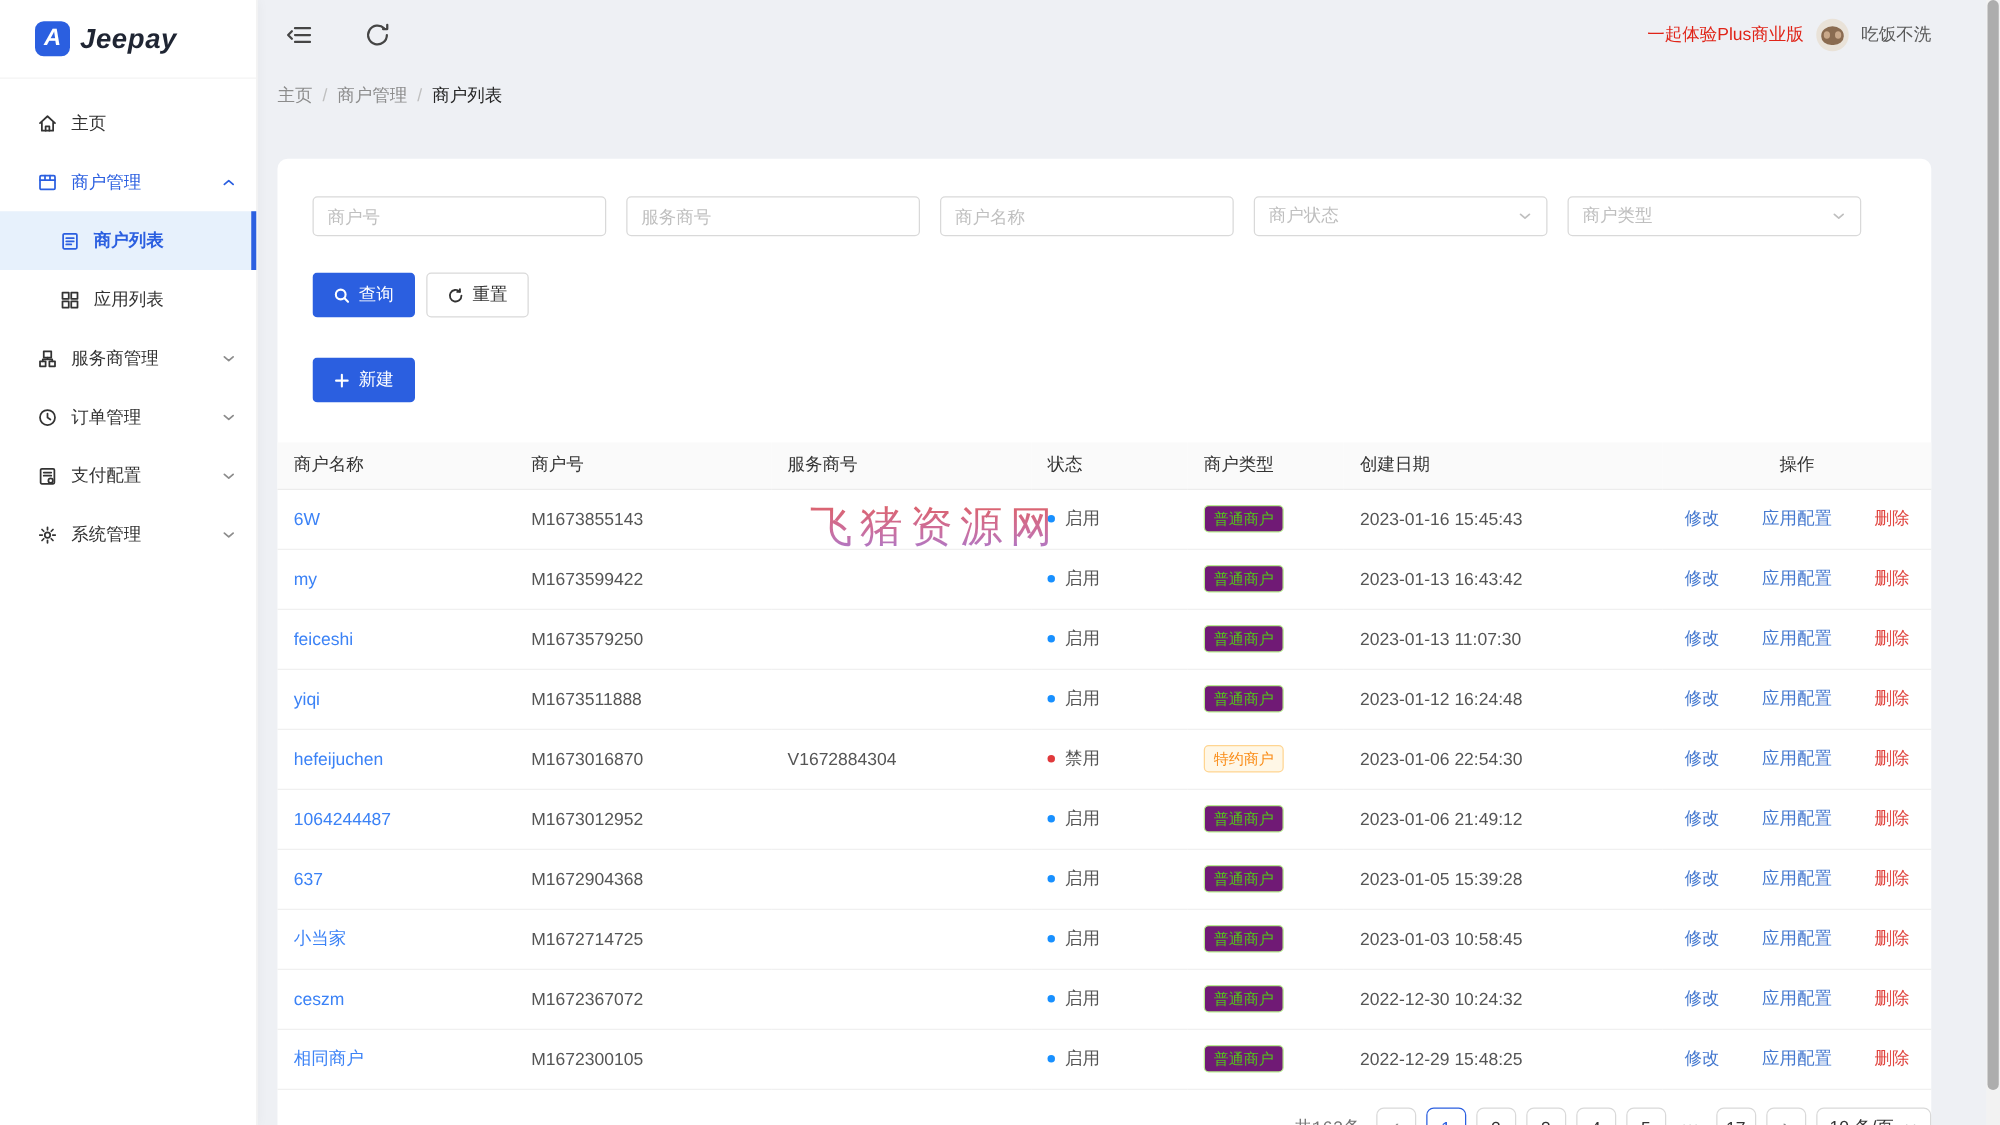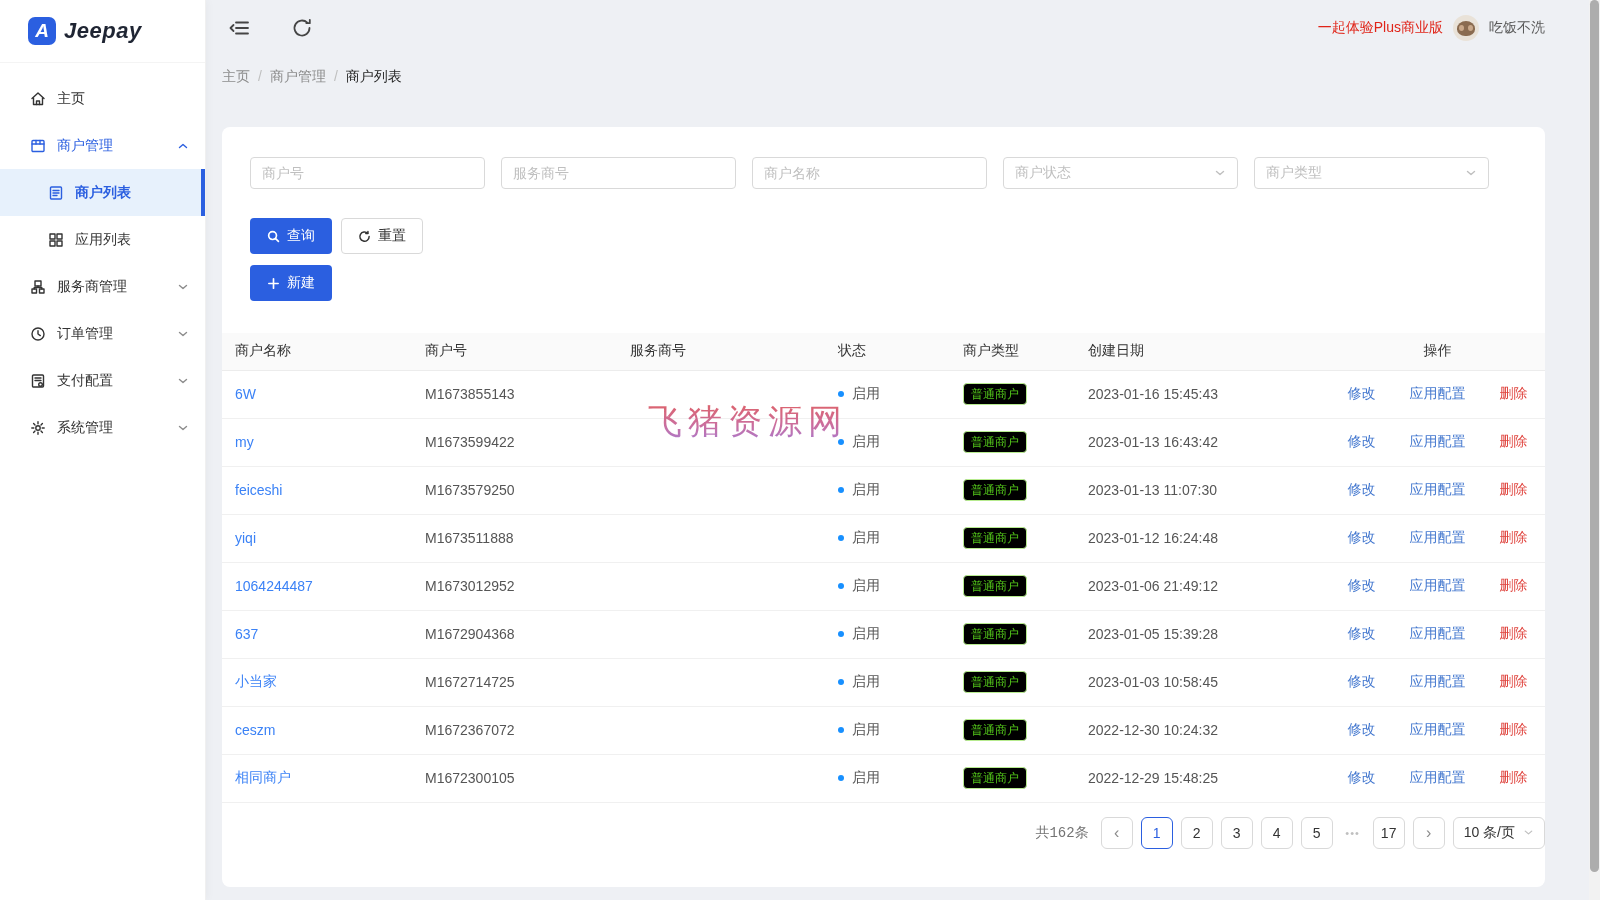--- a/index.html
+++ b/index.html
@@ -63,38 +63,38 @@
     padding:0 11px; display:flex; align-items:center; justify-content:space-between;
     color:#bfbfbf; background:#fff; cursor:pointer; }
   .f-select .sel-caret { width:12px; height:12px; color:#bfbfbf; display:inline-flex; }
 
   .btn-row { margin-top:29px; display:flex; gap:9px; }
   .btn { height:32px; border-radius:4px; padding:17px 16px; font-size:14px; display:inline-flex;
     align-items:center; gap:7px; cursor:pointer; border:1px solid transparent; }
   .btn-primary { background:#2b5fe0; color:#fff; }
   .btn-default { background:#fff; color:#333; border-color:#d9d9d9;align-items:center; }
   .btn .b-icon { width:13px; height:13px; display:inline-flex; }
-  .create-row { margin-top:11px; }
+  .create-row { margin-top:32px; }
 
   
   .table-wrap { margin:32px -28px 0 -28px; }
   table.grid { width:1323px; border-collapse:collapse; table-layout:fixed; }
   .grid col.c-name{width:190px}.grid col.c-mch{width:205px}.grid col.c-isv{width:208px}
   .grid col.c-state{width:125px}.grid col.c-type{width:125px}.grid col.c-date{width:255px}
   .grid col.c-ops{width:215px}
   .grid thead th { background:#fafafa; height:37px; font-weight:500; text-align:left;
     padding-left:13px; color:#333; font-size:14px; border-bottom:1px solid #ececec; }
   .grid thead th.ops-h { text-align:center; padding-left:0; }
   .grid tbody td { height:48px; padding-left:13px; border-bottom:1px solid #f0f0f0;
     font-size:14px; color:#555; }
   a.name-link { color:#3b82f6; text-decoration:none; cursor:pointer; }
   .dot { display:inline-block; width:6px; height:6px; border-radius:50%; margin-right:8px; vertical-align:middle; }
   .dot.on { background:#1890ff; } .dot.off { background:#e0393c; }
   .tag { display:inline-block; font-size:12px; line-height:20px; padding:0 7px; border-radius:4px; border:1px solid; }
-  .tag.normal { color:#52c41a; border-color:#b7eb8f; background:#000000; }
+  .tag.normal { color:#52c41a; border-color:#b7eb8f; background:#701a75; }
   .tag.special { color:#fa8c16; border-color:#ffd591; background:#fff7e6; }
   td.ops-cell { padding-left:0 !important; }
   .ops-inner { display:flex; justify-content:center; gap:34px;font-family:Liberation Serif, serif; }
   a.op-link { color:#4478cf; text-decoration:none; cursor:pointer; white-space:nowrap; }
   a.op-link.danger { color:#e0453f; }
 
   
   .pagination { margin-top:14px; display:flex; justify-content:flex-end; align-items:center;
     gap:8px; padding-bottom:20px; }
   .pg-total { color:#737373; margin-right:4px;font-family:Liberation Mono, monospace; }
@@ -408,20 +408,35 @@
               <td>2023-01-12 16:24:48</td>
               <td class="ops-cell">
                 <div class="ops-inner">
                   <a class="op-link">修改</a>
                   <a class="op-link">应用配置</a>
                   <a class="op-link danger">删除</a>
                 </div>
               </td>
             </tr>
             <tr>
+              <td><a class="name-link">hefeijuchen</a></td>
+              <td>M1673016870</td>
+              <td>V1672884304</td>
+              <td><span class="dot off"></span><span>禁用</span></td>
+              <td><span class="tag special">特约商户</span></td>
+              <td>2023-01-06 22:54:30</td>
+              <td class="ops-cell">
+                <div class="ops-inner">
+                  <a class="op-link">修改</a>
+                  <a class="op-link">应用配置</a>
+                  <a class="op-link danger">删除</a>
+                </div>
+              </td>
+            </tr>
+            <tr>
               <td><a class="name-link">1064244487</a></td>
               <td>M1673012952</td>
               <td></td>
               <td><span class="dot on"></span><span>启用</span></td>
               <td><span class="tag normal">普通商户</span></td>
               <td>2023-01-06 21:49:12</td>
               <td class="ops-cell">
                 <div class="ops-inner">
                   <a class="op-link">修改</a>
                   <a class="op-link">应用配置</a>

